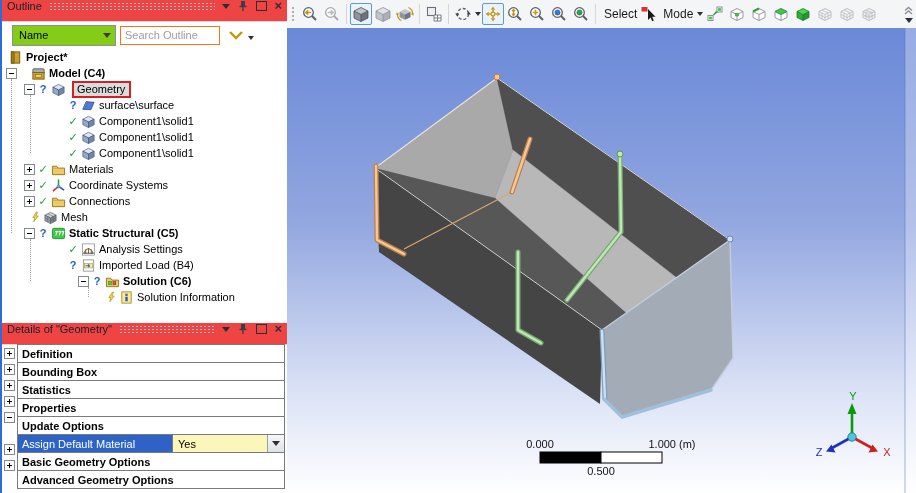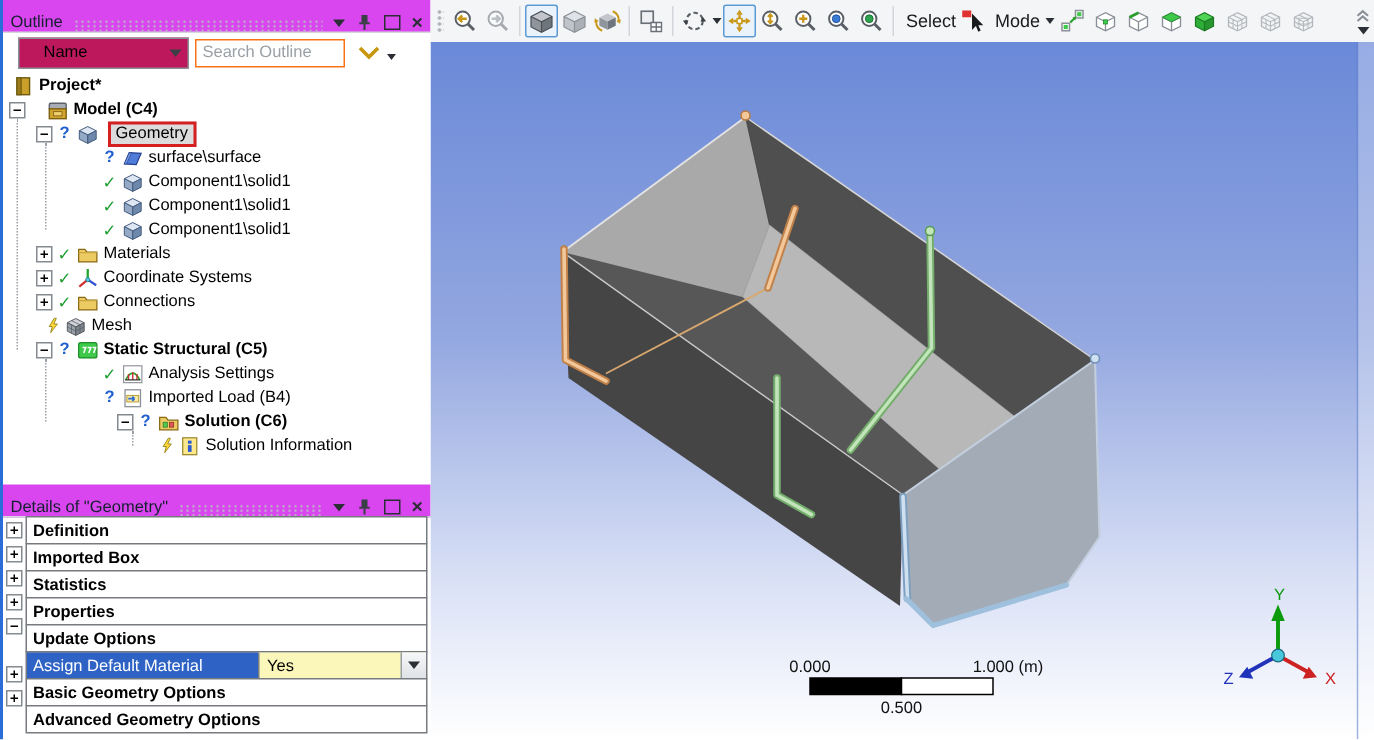--- a/index.html
+++ b/index.html
@@ -2,32 +2,32 @@
 <html><head>
 <meta charset="utf-8">
 <style>
   html,body{margin:0;padding:0;}
   body{width:916px;height:493px;overflow:hidden;position:relative;background:#ffffff;
        font-family:"Liberation Sans","DejaVu Sans",sans-serif;font-size:11px;color:#000;}
   .win-border-left{position:absolute;left:0;top:0;width:2px;height:493px;background:#2a6cd8;z-index:50;}
 
   
   .left-panel{position:absolute;left:0;top:0;width:287px;height:493px;background:#fff;}
-  .phdr{position:absolute;left:2px;right:0;height:21px;background:#d946ef;border-bottom:1px solid #d4d7db;
-        display:flex;align-items:flex-end;padding:0 5px;color:#14202e;}
+  .phdr{position:absolute;left:2px;right:0;height:21px;background:#ef4444;border-bottom:1px solid #d4d7db;
+        display:flex;align-items:flex-start;padding:0 5px;color:#14202e;}
   .phdr .ttl{white-space:nowrap;}
   .phdr .dots{flex:1;height:8px;margin:2px 7px 0 7px;
         background-image:radial-gradient(#b9bdc3 0.8px,transparent 1px);background-size:4px 3px;}
   .wicons{display:flex;align-items:center;gap:7px;}
   .caret-dn{width:0;height:0;border-left:4px solid transparent;border-right:4px solid transparent;border-top:5px solid #2b2f35;display:inline-block;}
   .maxbox{width:9px;height:8px;border:1.5px solid #2b2f35;display:inline-block;}
   .xbtn{font-size:13px;font-weight:bold;color:#2b2f35;line-height:10px;}
 
   .filter-row{position:absolute;left:2px;top:22px;width:283px;height:26px;display:flex;align-items:center;padding-left:10px;gap:4px;background:#fff;}
-  .combo{width:96px;height:19px;border:1px solid #8a9097;background:#be185d;display:flex;align-items:center;padding-left:16px;position:relative;}
+  .combo{width:96px;height:19px;border:1px solid #8a9097;background:#84cc16;display:flex;align-items:center;padding-left:6px;position:relative;}
   .combo .caret-dn{position:absolute;right:4px;top:7px;border-top-color:#3a3f45;}
   .searchbox{width:100px;height:19px;border:1px solid #f97316;background:#fff;font-size:11px;padding:0 4px;
        font-family:"Liberation Sans",sans-serif;color:#222;box-sizing:border-box;}
   .searchbox::placeholder{color:#9aa0a6;}
   .gold-chev{margin-left:4px;}
   .mini-caret{width:0;height:0;border-left:3.5px solid transparent;border-right:3.5px solid transparent;border-top:4.5px solid #2b2f35;margin-top:6px;}
 
   
   .tree{position:absolute;left:2px;top:49px;width:283px;height:258px;}
   .trow{height:16px;display:flex;align-items:center;white-space:nowrap;position:relative;z-index:2;}
@@ -388,21 +388,21 @@
   <span class="exp plus dexp" style="top:396px"></span>
   <span class="exp minus dexp" style="top:412px"></span>
   <span class="exp plus dexp" style="top:444px"></span>
   <span class="exp plus dexp" style="top:460px"></span>
 
   <div class="dgrid">
     <div class="drow">
       <span class="dtext">Definition</span>
       </div>
     <div class="drow">
-      <span class="dtext">Imported Box</span>
+      <span class="dtext">Bounding Box</span>
       </div>
     <div class="drow">
       <span class="dtext">Statistics</span>
       </div>
     <div class="drow">
       <span class="dtext">Properties</span>
       </div>
     <div class="drow">
       <span class="dtext">Update Options</span>
       </div>

